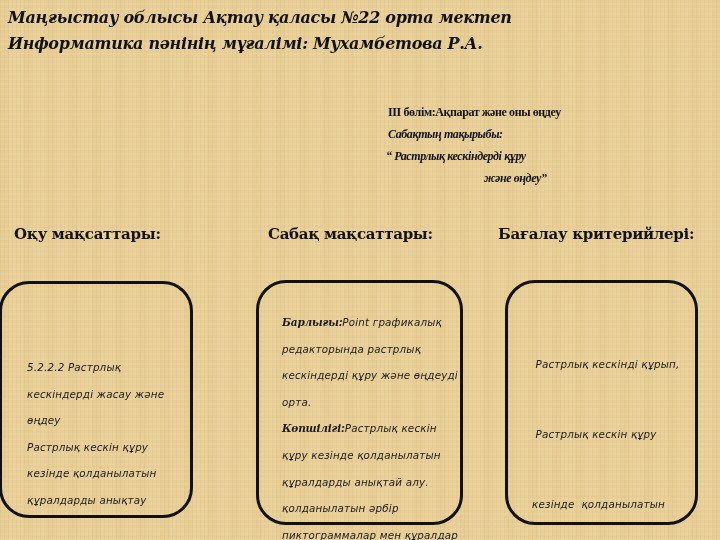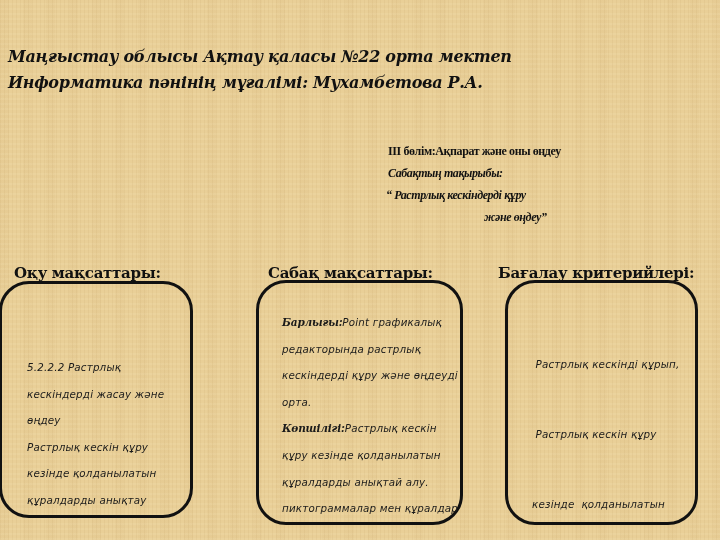--- a/index.html
+++ b/index.html
@@ -6,21 +6,21 @@
   body {
     width:720px; height:540px; overflow:hidden; position:relative;
     background-color:#e9cf97;
     background-image:
       repeating-linear-gradient(90deg, rgba(160,120,60,0.07) 0px, rgba(160,120,60,0.07) 1px, transparent 1px, transparent 4px),
       repeating-linear-gradient(0deg, rgba(255,245,210,0.10) 0px, rgba(255,245,210,0.10) 2px, transparent 2px, transparent 5px),
       repeating-linear-gradient(90deg, rgba(180,140,80,0.05) 0px, rgba(180,140,80,0.05) 9px, transparent 9px, transparent 23px);
     font-family:"DejaVu Serif", serif;
     color:#111;
   }
-  .abs { position:absolute;margin-top:39px; }
+  .abs { position:absolute; }
   .header-line {
     font-family:"DejaVu Serif", serif;
     font-style:italic; font-weight:bold;
     font-size:16px; left:8px; white-space:nowrap; letter-spacing:-0.3px;
   }
   .section-block { left:388px; top:101px; }
   .section-line { font-family:Liberation Serif, serif; font-size:12px; font-weight:bold; white-space:nowrap; line-height:22px; letter-spacing:-0.4px; }
   .section-line.it { font-style:italic; }
   .col-head {
     top:225px; font-family:"DejaVu Serif", serif; font-weight:bold;
@@ -65,20 +65,21 @@
 
 <div class="box" style="left:256px; top:280px; width:207px; height:245px;"></div>
 <div class="box-text" style="left:272px; top:304px;">
   <p><span class="lbl">Барлығы:</span><span>Point  графикалық</span></p>
   <p>редакторында растрлық</p>
   <p>кескіндерді құру және өңдеуді</p>
   <p>орта.</p>
   <p><span class="lbl">Көпшілігі:</span><span>Растрлық кескін</span></p>
   <p>құру кезінде  қолданылатын</p>
   <p>құралдарды анықтай алу.</p>
+  <p>қолданылатын әрбір</p>
   <p>пиктограммалар мен құралдар</p>
 </div>
 
 <div class="box" style="left:505px; top:280px; width:193px; height:245px;"></div>
 <div class="box-text" style="left:522px; top:313px; white-space:pre;">
   <p> Растрлық кескінді құрып,</p>
   <p> Растрлық кескін құру</p>
   <p>кезінде  қолданылатын</p>
   
   

